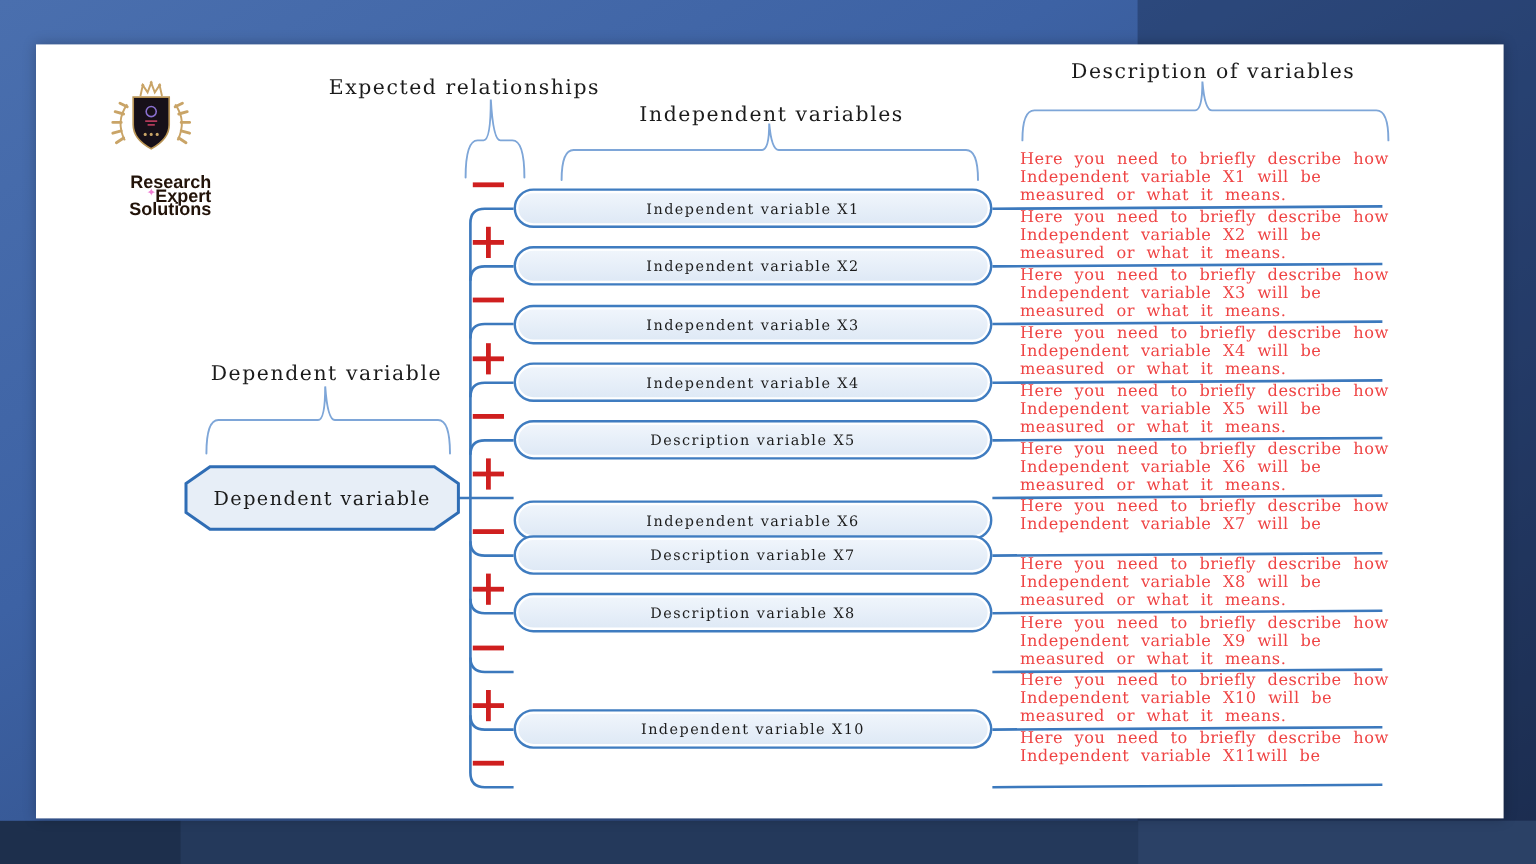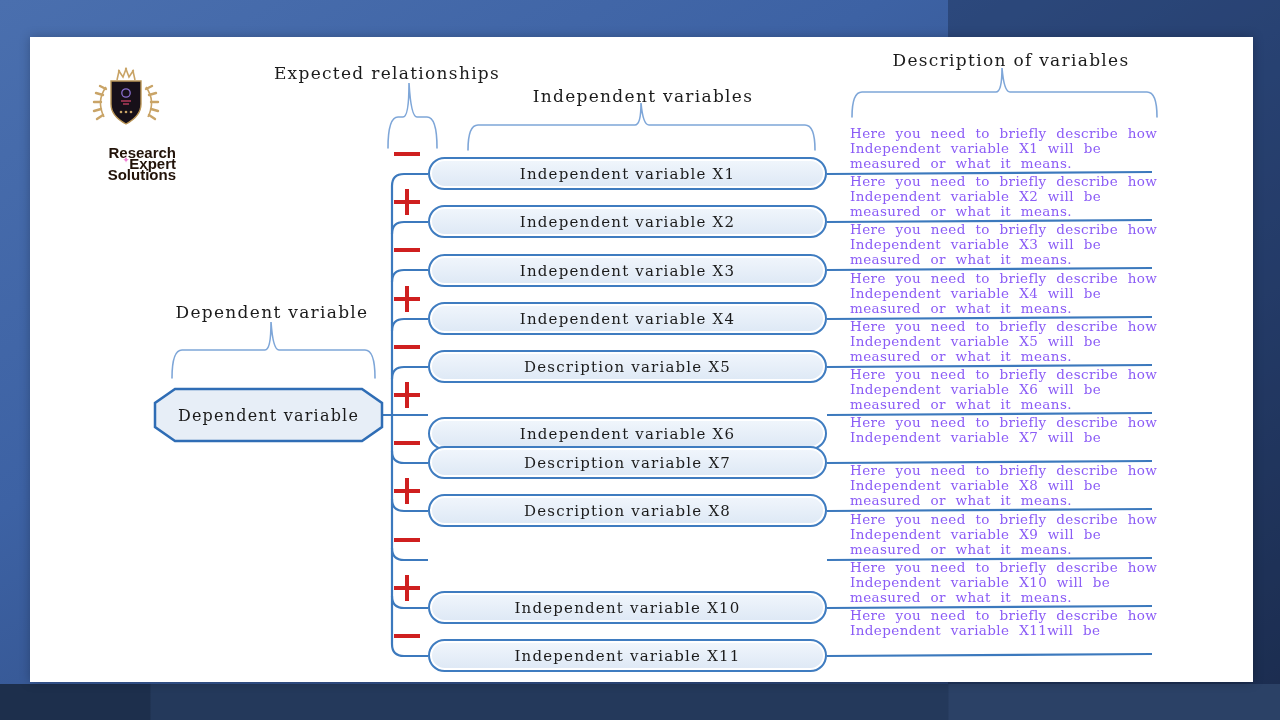--- a/index.html
+++ b/index.html
@@ -16,27 +16,27 @@
     background:linear-gradient(90deg,#1d2f4c 0px,#1d2f4c 150px,#24395b 151px,#24395b 948px,#2b4166 949px,#2b4166 1280px);}
   .slide{position:absolute;left:30px;top:37px;width:1223px;height:645px;background:#ffffff;
     box-shadow:0 0 10px rgba(0,0,0,0.25);}
   .slide *{position:absolute;}
   svg.lines{left:0;top:0;width:1223px;height:645px;}
 
   .hdr{transform:translateX(-50%);color:var(--ink);font-size:17px;letter-spacing:1.3px;white-space:nowrap;}
   .ivbox{left:398px;width:399px;height:33px;border:2px solid var(--boxborder);border-radius:18px;
     background:linear-gradient(180deg,#f1f6fc,#dde8f5);box-shadow:inset 0 0 0 2px #ffffff;
     display:flex;align-items:center;justify-content:center;box-sizing:border-box;}
-  .ivbox span{position:static;color:var(--ink);font-size:15px;letter-spacing:1.2px;white-space:nowrap;}
+  .ivbox span{position:static;color:var(--ink);font-size:12px;letter-spacing:1.2px;white-space:nowrap;}
   .depvar-label{left:125px;top:352px;width:227px;height:52px;display:flex;align-items:center;justify-content:center;
     color:var(--ink);font-size:16px;letter-spacing:1.2px;}
   .sign{left:357px;width:40px;height:28px;}
   .sign::before{content:"";position:absolute;left:7px;top:12px;width:26px;height:4px;background:var(--sign);}
   .sign.plus::after{content:"";position:absolute;left:18px;top:1px;width:4px;height:26px;background:var(--sign);}
-  .desc{left:820px;width:312px;color:#8b5cf6;font-size:13.5px;line-height:15px;
+  .desc{left:820px;width:312px;color:#ef4444;font-size:13.5px;line-height:15px;
     letter-spacing:0.4px;word-spacing:5px;white-space:pre-line;}
 
   .logo{left:46px;top:30px;width:100px;height:100px;}
   .logo svg{position:absolute;left:4px;top:0;}
   .logo-text{position:absolute;left:0;top:80px;width:100px;text-align:right;
     font-family:"Liberation Sans",sans-serif;font-weight:bold;font-size:15px;line-height:11px;color:#221309;}
   .logo-sparkle{position:absolute;left:0;top:88px;width:100px;text-align:center;font-size:9px;color:#ef7fd3;}
 </style>
 </head>
 <body>
@@ -147,23 +147,20 @@
     </div>
   <div class="ivbox" style="top:409px">
       <span>Description variable X7</span>
     </div>
   <div class="ivbox" style="top:457px">
       <span>Description variable X8</span>
     </div>
   <div class="ivbox" style="top:554px">
       <span>Independent variable X10</span>
     </div>
-  <div class="ivbox" style="top:602px">
-      <span>Independent variable X11</span>
-    </div>
 
   <div class="desc" style="top:89px">Here you need to briefly describe how
 Independent variable X1 will be
 measured or what it means.</div>
   <div class="desc" style="top:137px">Here you need to briefly describe how
 Independent variable X2 will be
 measured or what it means.</div>
   <div class="desc" style="top:185px">Here you need to briefly describe how
 Independent variable X3 will be
 measured or what it means.</div>

